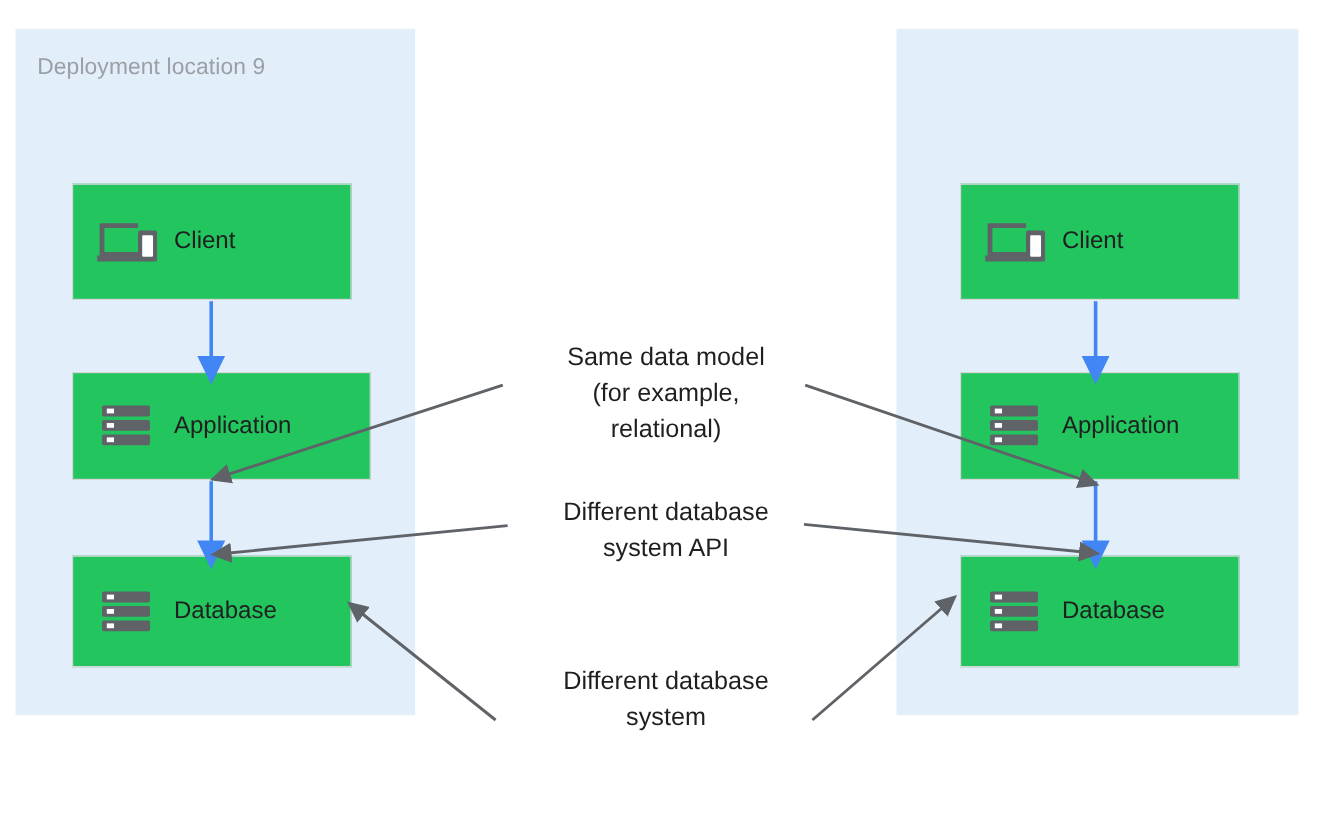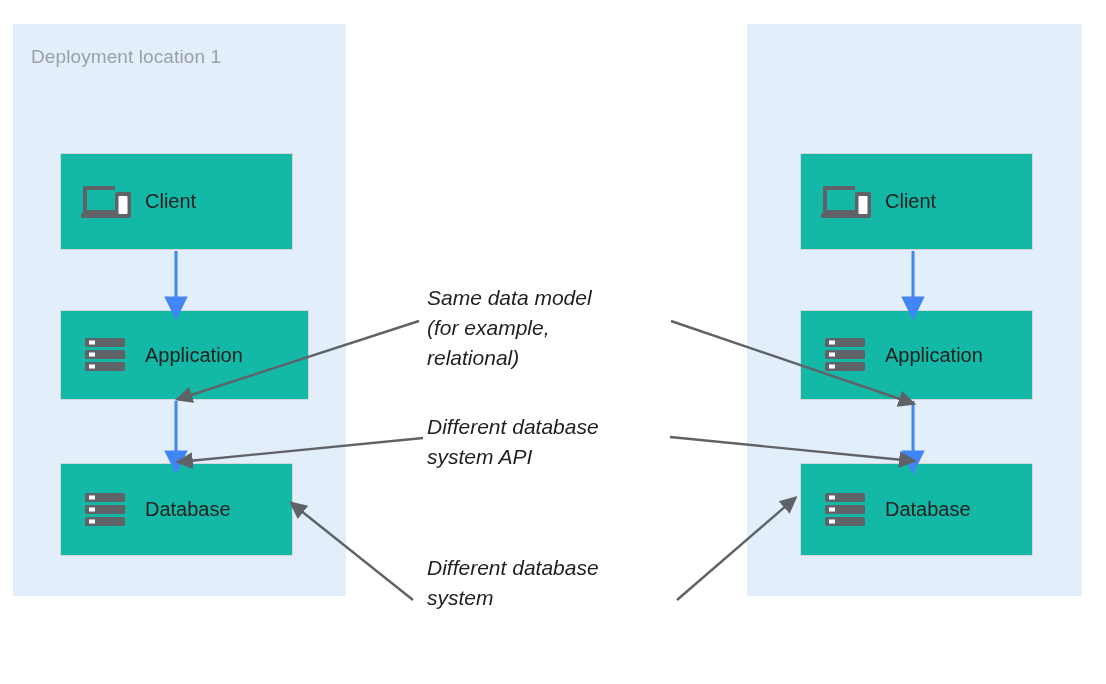--- a/index.html
+++ b/index.html
@@ -19,21 +19,21 @@
   .panel-label{
     position:absolute;
     font-size:19px;
     color:#9aa0a6;
     letter-spacing:.1px;
     white-space:nowrap;
   }
 
   .node{
     position:absolute;
-    background:#14b8a6;
+    background:#22c55e;
     border:1px solid #d4d6da;
     box-sizing:border-box;
     display:flex;
     align-items:center;
   }
   .node .ico{
     width:56px;height:56px;
     margin-left:16px;
     flex:0 0 auto;
     display:flex;align-items:center;justify-content:center;
@@ -49,31 +49,31 @@
     position:absolute;left:0;top:0;
     width:1106px;height:684px;
     pointer-events:none;
   }
 
   .annot{
     position:absolute;
     font-size:21px;
     color:#1f1f1f;
     line-height:30px;
+    text-align:center;
     white-space:pre-line;
-    font-style:italic;
   }
 </style>
 </head>
 <body>
 
 <div id="stage">
 
   <div class="panel" style="left:13px;top:24px;width:333px;height:572px;"></div>
-  <div class="panel-label" style="left:31px;top:46px;">Deployment location 1</div>
+  <div class="panel-label" style="left:31px;top:46px;">Deployment location 9</div>
 
   <div class="node" style="left:60px;top:153px;width:233px;height:97px;">
     <span class="ico">
       <svg width="52" height="40" viewBox="0 0 52 40" aria-hidden="true">
         <path d="M4 4 h32 v4 h-28 v20 h28 v4 h-32 z" fill="#5f6368"></path>
         <rect x="2" y="31" width="36" height="5" rx="1" fill="#5f6368"></rect>
         <rect x="36" y="10" width="16" height="26" rx="2" fill="#5f6368"></rect>
         <rect x="39.5" y="14" width="9" height="18" rx="1" fill="#ffffff"></rect>
       </svg>
     </span>

